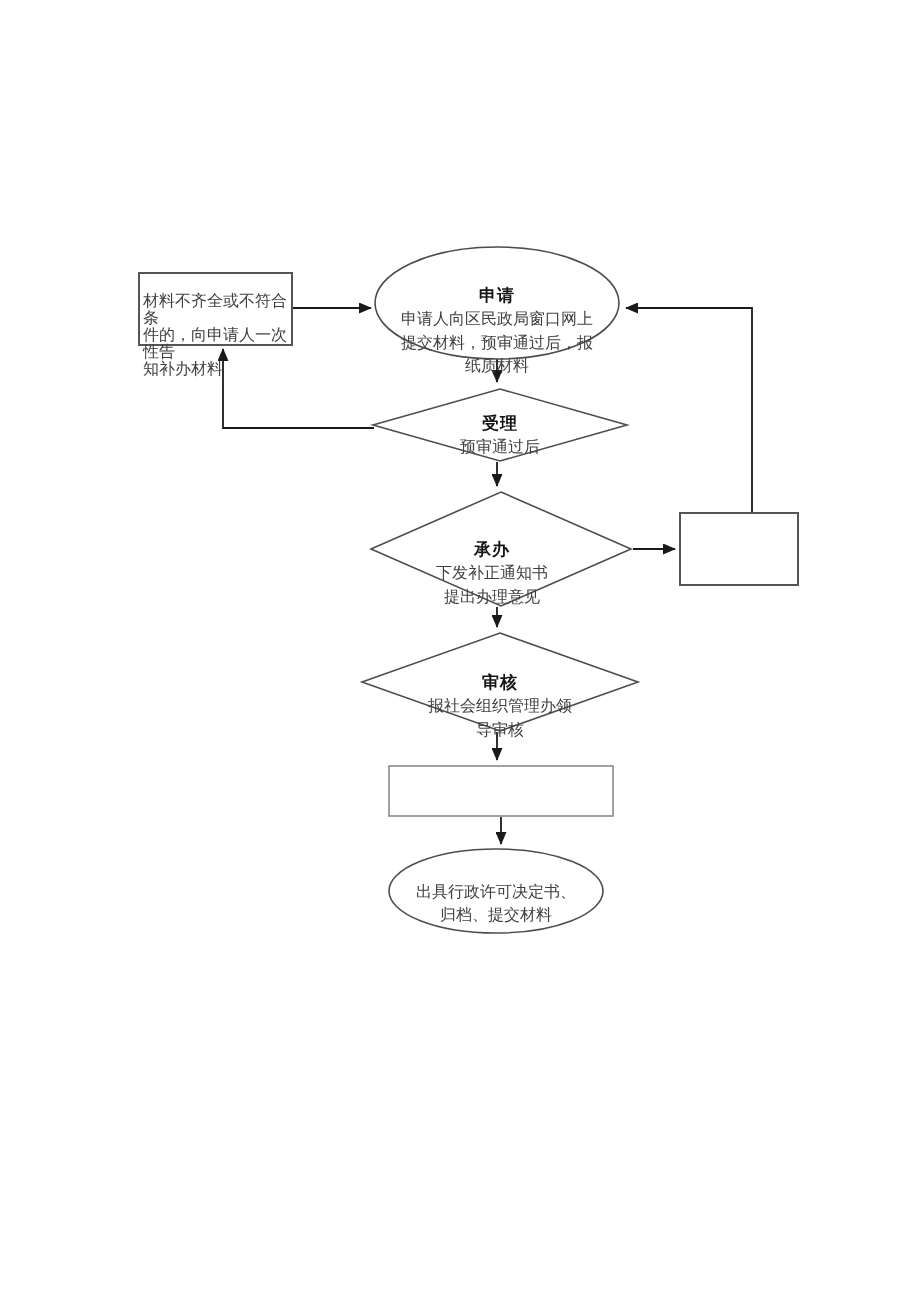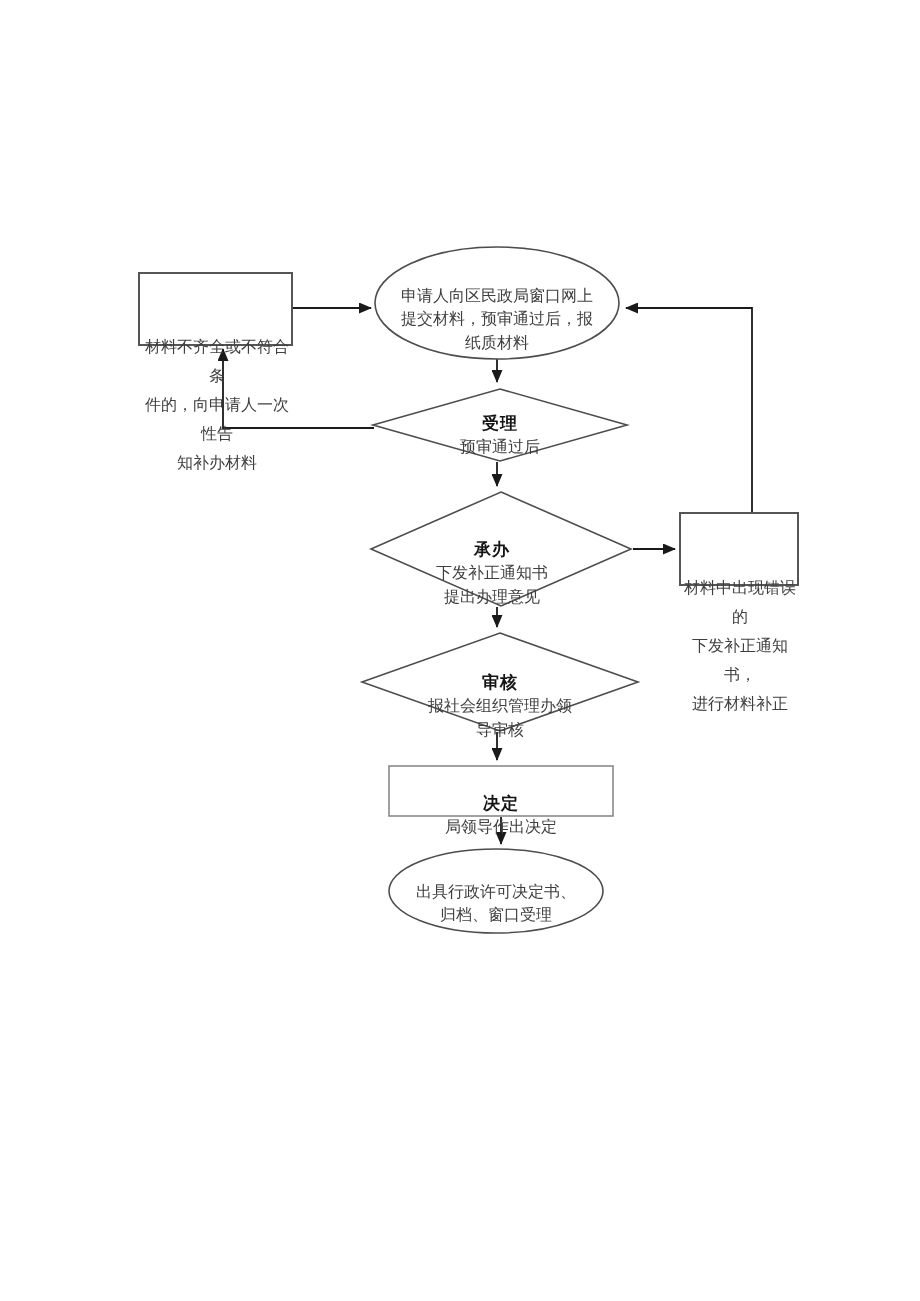--- a/index.html
+++ b/index.html
@@ -36,21 +36,21 @@
     z-index: 2;
   }
   .node-text .title {
     display: block;
     font-weight: bold;
     color: var(--title-text);
     font-size: 17px;
     letter-spacing: 1px;
     white-space: normal;
   }
-  .node-text.left-align { text-align: center; line-height: 29px; margin-top: 28px; }
+  .node-text.left-align { text-align: left; line-height: 17px; }
 </style>
 </head>
 <body>
 
 <div class="page">
 
   <svg class="diagram-svg" width="920" height="1301" viewBox="0 0 920 1301">
     <defs>
       <marker id="ah" markerUnits="userSpaceOnUse" markerWidth="14" markerHeight="11" refX="12" refY="5.5" orient="auto">
         <path class="arrowhead" d="M0,0 L13,5.5 L0,11 Z"></path>
@@ -71,53 +71,45 @@
     <rect class="shape box" x="139" y="273" width="153" height="72"></rect>
     <polygon class="shape" points="500,389 627,425 500,461 373,425"></polygon>
     <polygon class="shape" points="501,492 631,549 501,606 371,549"></polygon>
     <rect class="shape box" x="680" y="513" width="118" height="72"></rect>
     <polygon class="shape" points="500,633 638,682 500,731 362,682"></polygon>
     <rect class="shape thinbox" x="389" y="766" width="224" height="50"></rect>
     <ellipse class="shape" cx="496" cy="891" rx="107" ry="42"></ellipse>
   </svg>
 
   <div class="node-text" style="left:387px; top:260px; width:220px;">
-    <span class="body">申请人向区民政局窗口网上
+    <span class="title">申请</span><span class="body">申请人向区民政局窗口网上
 提交材料，预审通过后，报
 纸质材料</span>
   </div>
 
   <div class="node-text left-align" style="left:143px; top:275px; width:148px;">
     <span class="body">材料不齐全或不符合条
 件的，向申请人一次性告
 知补办材料</span>
   </div>
 
   <div class="node-text" style="left:400px; top:388px; width:200px;">
     <span class="title">受理</span><span class="body">预审通过后</span>
   </div>
 
   <div class="node-text" style="left:392px; top:514px; width:200px;">
     <span class="title">承办</span><span class="body">下发补正通知书
 提出办理意见</span>
   </div>
 
-  <div class="node-text left-align" style="left:684px; top:516px; width:112px;">
-    <span class="body">材料中出现错误的
-下发补正通知书，
-进行材料补正</span>
-  </div>
 
   <div class="node-text" style="left:390px; top:647px; width:220px;text-align:center;">
     <span class="title">审核</span><span class="body">报社会组织管理办领
 导审核</span>
   </div>
 
-  <div class="node-text" style="left:391px; top:768px; width:220px;">
-    <span class="title">决定</span><span class="body">局领导作出决定</span>
-  </div>
 
   <div class="node-text" style="left:386px; top:856px; width:220px;">
     <span class="body">出具行政许可决定书、
-归档、窗口受理</span>
+归档、提交材料</span>
   </div>
 
 </div>
 
 </body></html>

